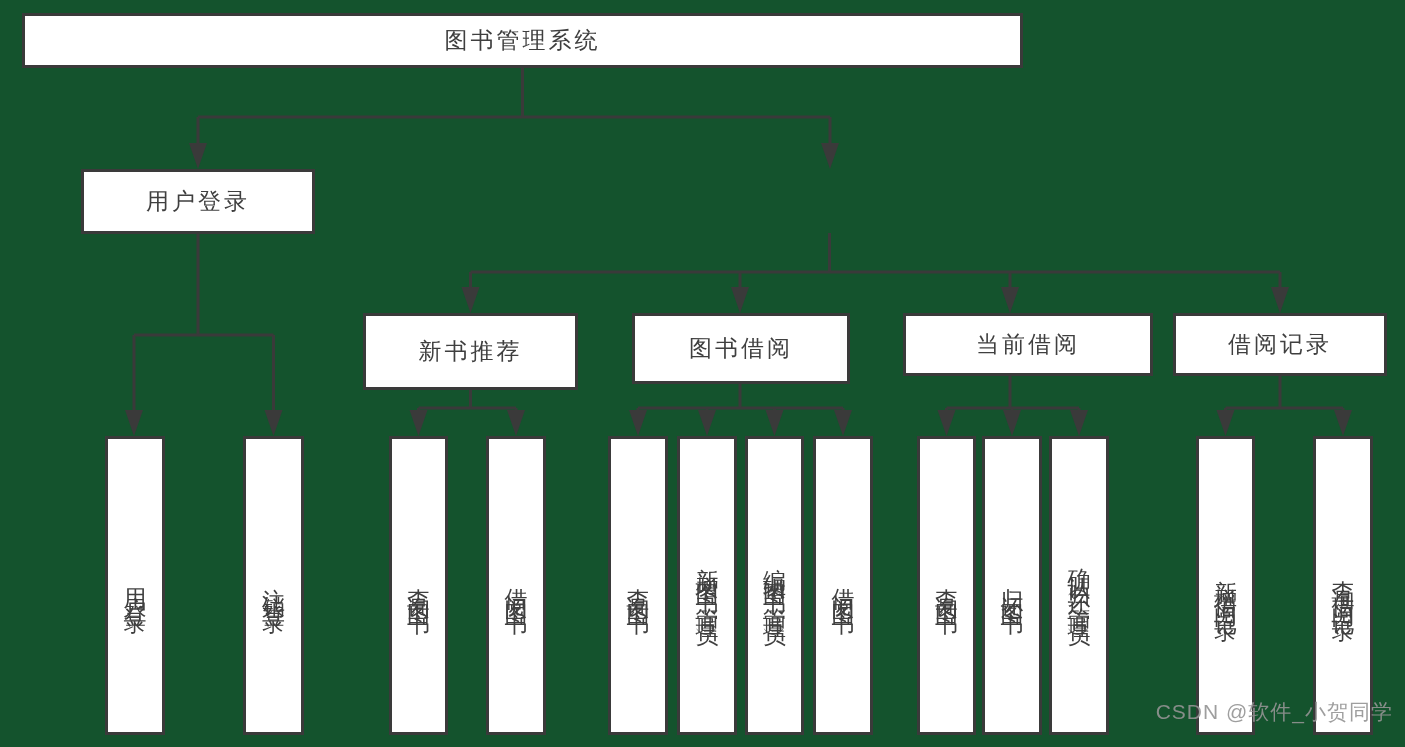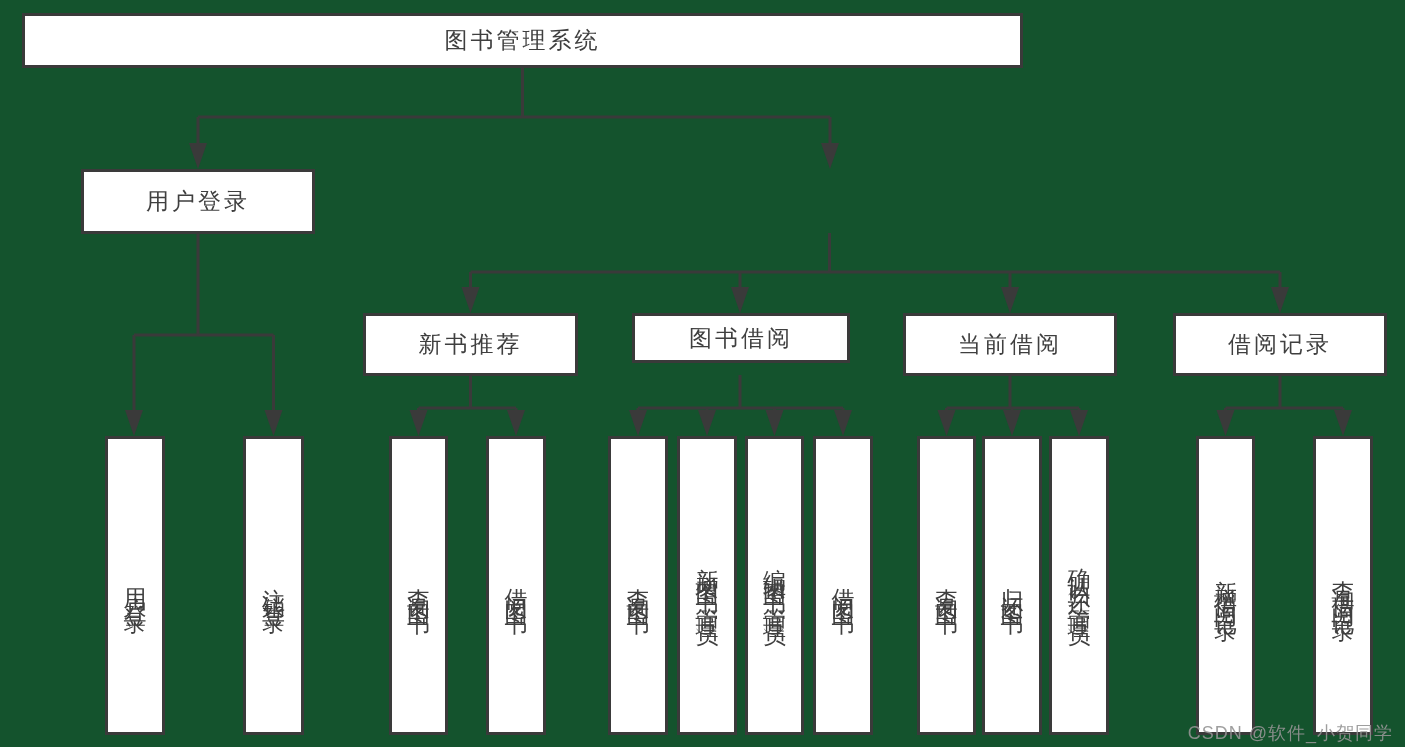--- a/index.html
+++ b/index.html
@@ -49,43 +49,43 @@
     font-size: 23px;
     line-height: 1;
     white-space: nowrap;
   }
   
   .n-root            { left: 22px;   top: 13px;  width: 1001px; height: 55px; }
   
   .n-user-login      { left: 81px;   top: 169px; width: 234px;  height: 65px; }
   .n-book-mgmt       { left: 712px;  top: 169px; width: 235px;  height: 65px; }
   
-  .n-new-book-rec    { left: 363px;  top: 313px; width: 215px;  height: 63px; }
-  .n-book-borrow     { left: 632px;  top: 313px; width: 218px;  height: 50px; }
-  .n-current-borrow  { left: 903px;  top: 313px; width: 214px;  height: 63px; justify-content: center; }
+  .n-new-book-rec    { left: 363px;  top: 313px; width: 215px;  height: 77px; }
+  .n-book-borrow     { left: 632px;  top: 313px; width: 218px;  height: 71px; }
+  .n-current-borrow  { left: 903px;  top: 313px; width: 250px;  height: 63px; justify-content: center; }
   .n-borrow-records  { left: 1173px; top: 313px; width: 214px;  height: 63px; }
   
   .n-login-action    { left: 105px;  width: 60px; }
   .n-logout          { left: 243px;  width: 61px; }
   .n-rec-query       { left: 389px;  width: 59px; }
   .n-rec-borrow      { left: 486px;  width: 60px; }
   .n-bb-query        { left: 608px;  width: 60px; }
   .n-bb-add          { left: 677px;  width: 60px; }
   .n-bb-edit         { left: 745px;  width: 59px; }
   .n-bb-borrow       { left: 813px;  width: 60px; }
   .n-cb-query        { left: 917px;  width: 59px; }
   .n-cb-return       { left: 982px;  width: 60px; }
   .n-cb-confirm      { left: 1049px; width: 60px; }
   .n-br-add          { left: 1196px; width: 59px; }
   .n-br-query        { left: 1313px; width: 60px; }
   .watermark {
     position: absolute;
     right: 12px;
-    bottom: 2px;
-    font-size: 18px;
+    bottom: 21px;
+    font-size: 21px;
     letter-spacing: 1px;
     color: rgba(148, 148, 148, 0.9);
     z-index: 3;
     white-space: nowrap;
   }
   line, path { stroke: #3a3a3a; stroke-width: 3; fill: none; }
   polygon { fill: #3a3a3a; stroke: none; }
 </style>
 </head>
 <body>

